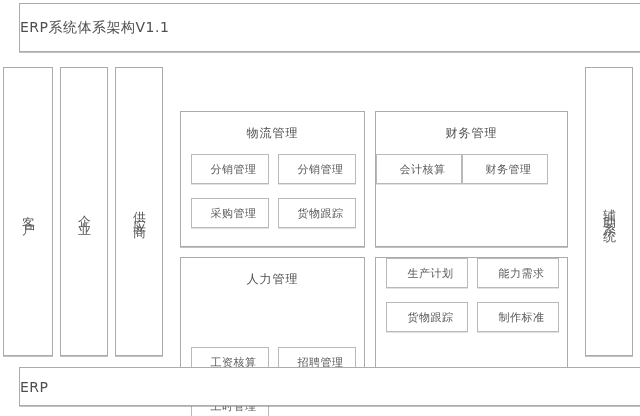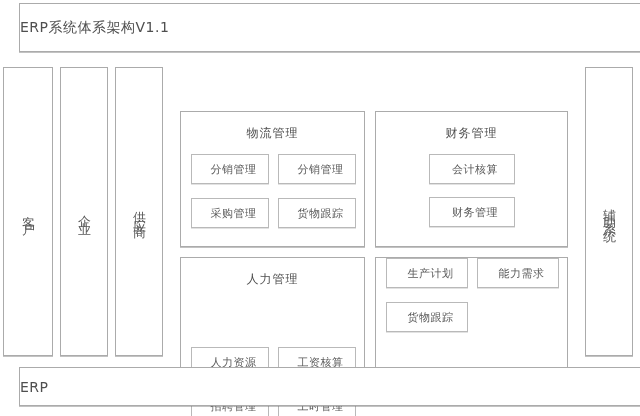--- a/index.html
+++ b/index.html
@@ -39,21 +39,21 @@
   }
   .section-title{
     text-align:center;font-size:12px;color:var(--text);
     padding-top:13px;margin-bottom:12px;letter-spacing:1px;
   }
   .grid2{
     display:grid;grid-template-columns:1fr 1fr;
     column-gap:9px;row-gap:14px;padding:0 8px 0 10px;
   }
   .stack1{
-    display:flex;flex-direction:column;align-items:center;row-gap:13px;
+    display:flex;flex-direction:row;align-items:center;row-gap:13px;
   }
   .module{
     box-sizing:border-box;height:30px;background:var(--background);
     border:1px solid var(--inner_border);
     box-shadow:0 1px 0 rgba(140,140,140,.25);
     display:flex;align-items:center;justify-content:center;
     font-size:11px;color:var(--label_text);letter-spacing:.5px;padding-left:7px;
   }
   .stack1 .module{width:86px;}
   #section-logistics{left:180px;top:67px;width:185px;height:136px;}
@@ -96,32 +96,32 @@
   <div class="section-title">财务管理</div>
   <div class="stack1">
     <div class="module">会计核算</div>
     <div class="module">财务管理</div>
   </div>
 </div>
 
 <div class="panel section" id="section-hr">
   <div class="section-title">人力管理</div>
   <div class="grid2">
-    <div class="module">人力资源</div>
     <div class="module">工资核算</div>
     <div class="module">招聘管理</div>
     <div class="module">工时管理</div>
   </div>
 </div>
 
 <div class="panel section" id="section-production">
   <div class="grid2">
     <div class="module">生产计划</div>
     <div class="module">能力需求</div>
     <div class="module">货物跟踪</div>
+    <div class="module">制作标准</div>
   </div>
 </div>
 
 <div class="panel vcol" id="column-auxiliary">
   <span class="vlabel">辅助系统</span>
 </div>
 
 <div class="panel banner" id="footer-banner">
   <span>ERP</span>
 </div>

